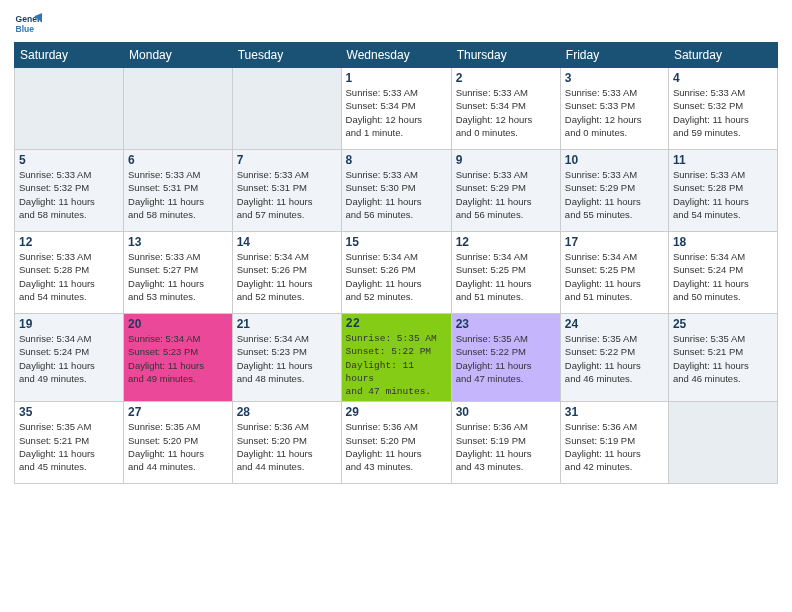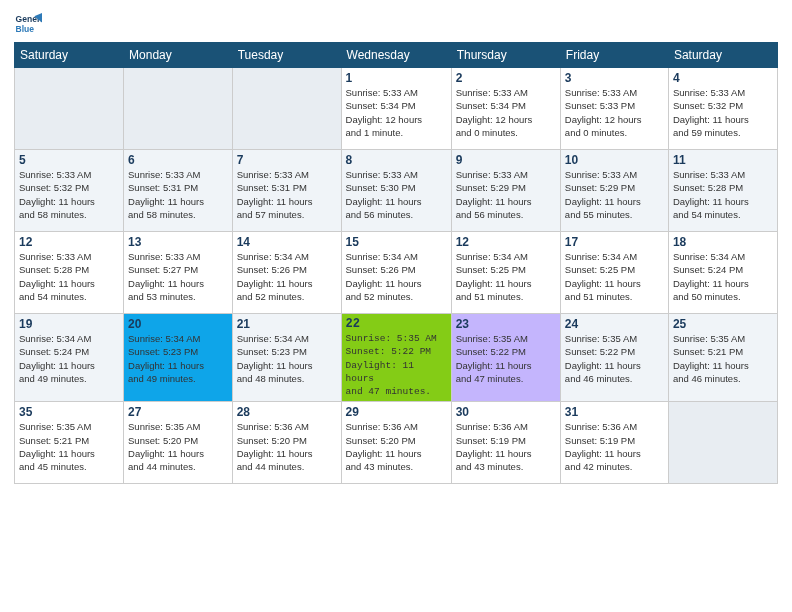--- a/index.html
+++ b/index.html
@@ -253,21 +253,21 @@
           </td>
         </tr>
         <tr>
           <td style="background: rgb(240, 244, 248);">
             <span class="day-num">19</span>
             <div class="day-info" style="white-space: pre-line;">Sunrise: 5:34 AM
 Sunset: 5:24 PM
 Daylight: 11 hours
 and 49 minutes.</div>
           </td>
-          <td style="background: #0ea5e9; margin-top: 48px;">
+          <td style="background: #ec4899; margin-top: 48px;">
             <span class="day-num">20</span>
             <div class="day-info" style="white-space: pre-line;">Sunrise: 5:34 AM
 Sunset: 5:23 PM
 Daylight: 11 hours
 and 49 minutes.</div>
           </td>
           <td style="background: rgb(240, 244, 248);">
             <span class="day-num">21</span>
             <div class="day-info" style="white-space: pre-line;">Sunrise: 5:34 AM
 Sunset: 5:23 PM

